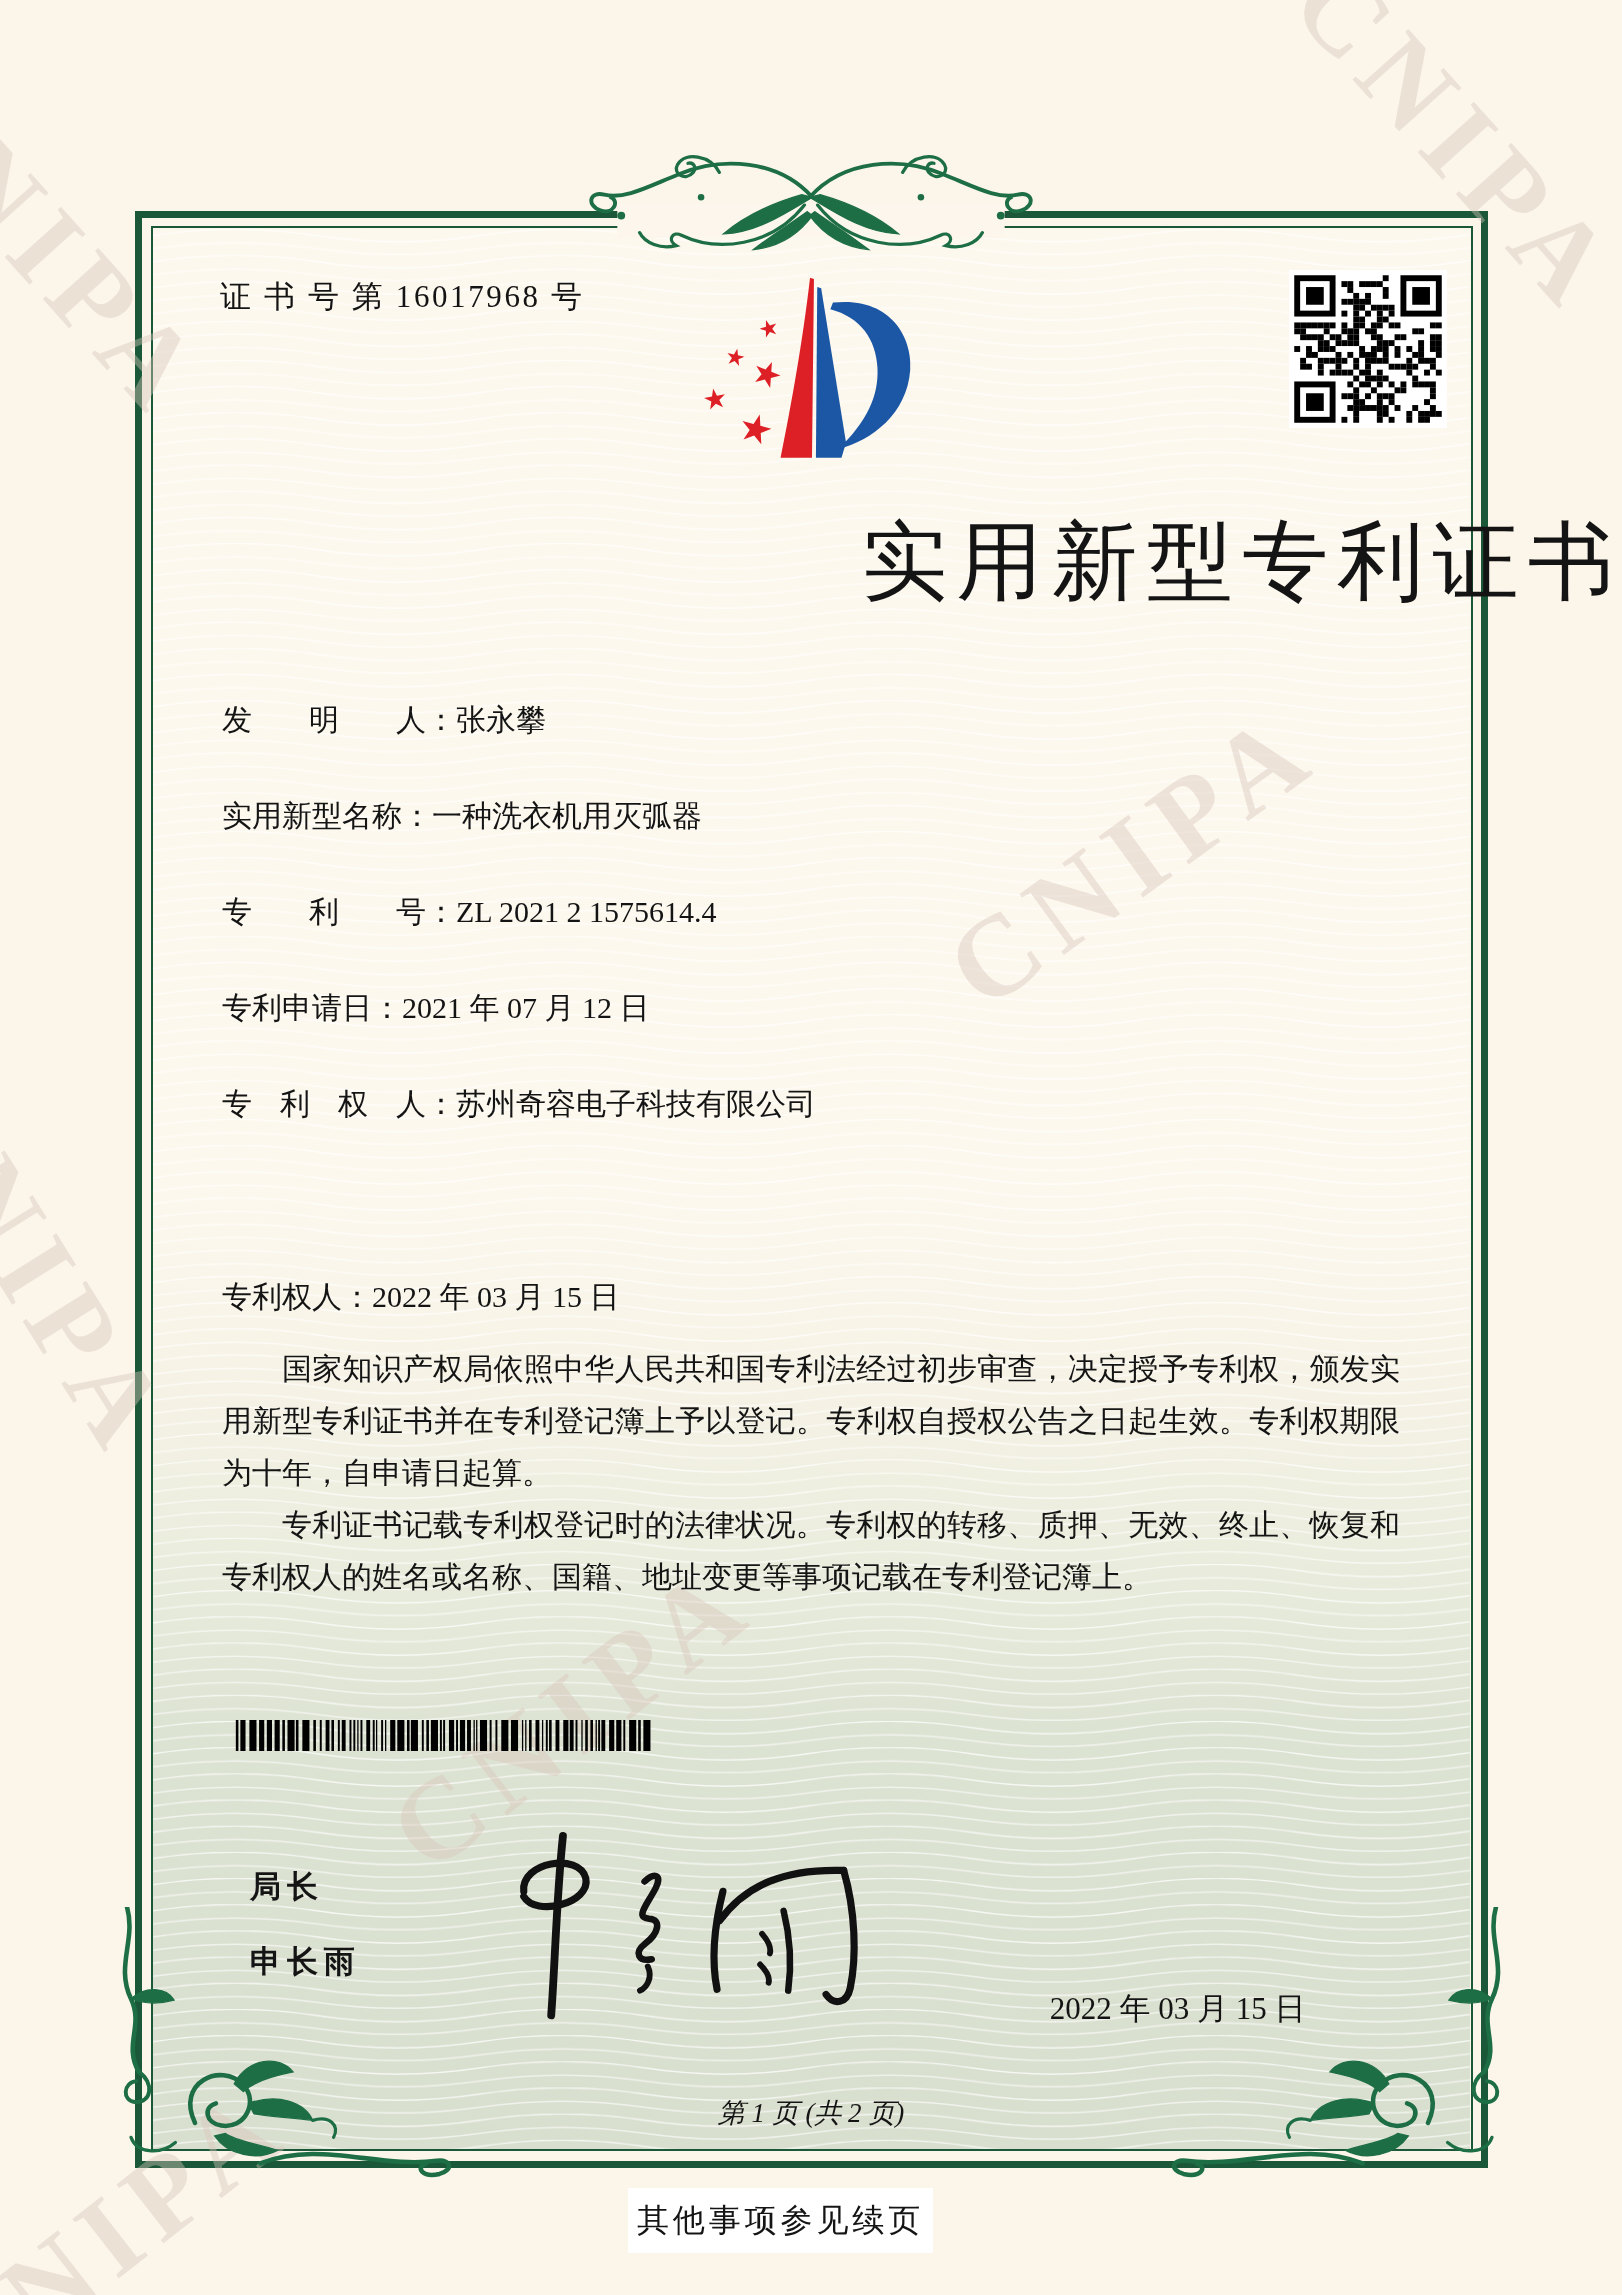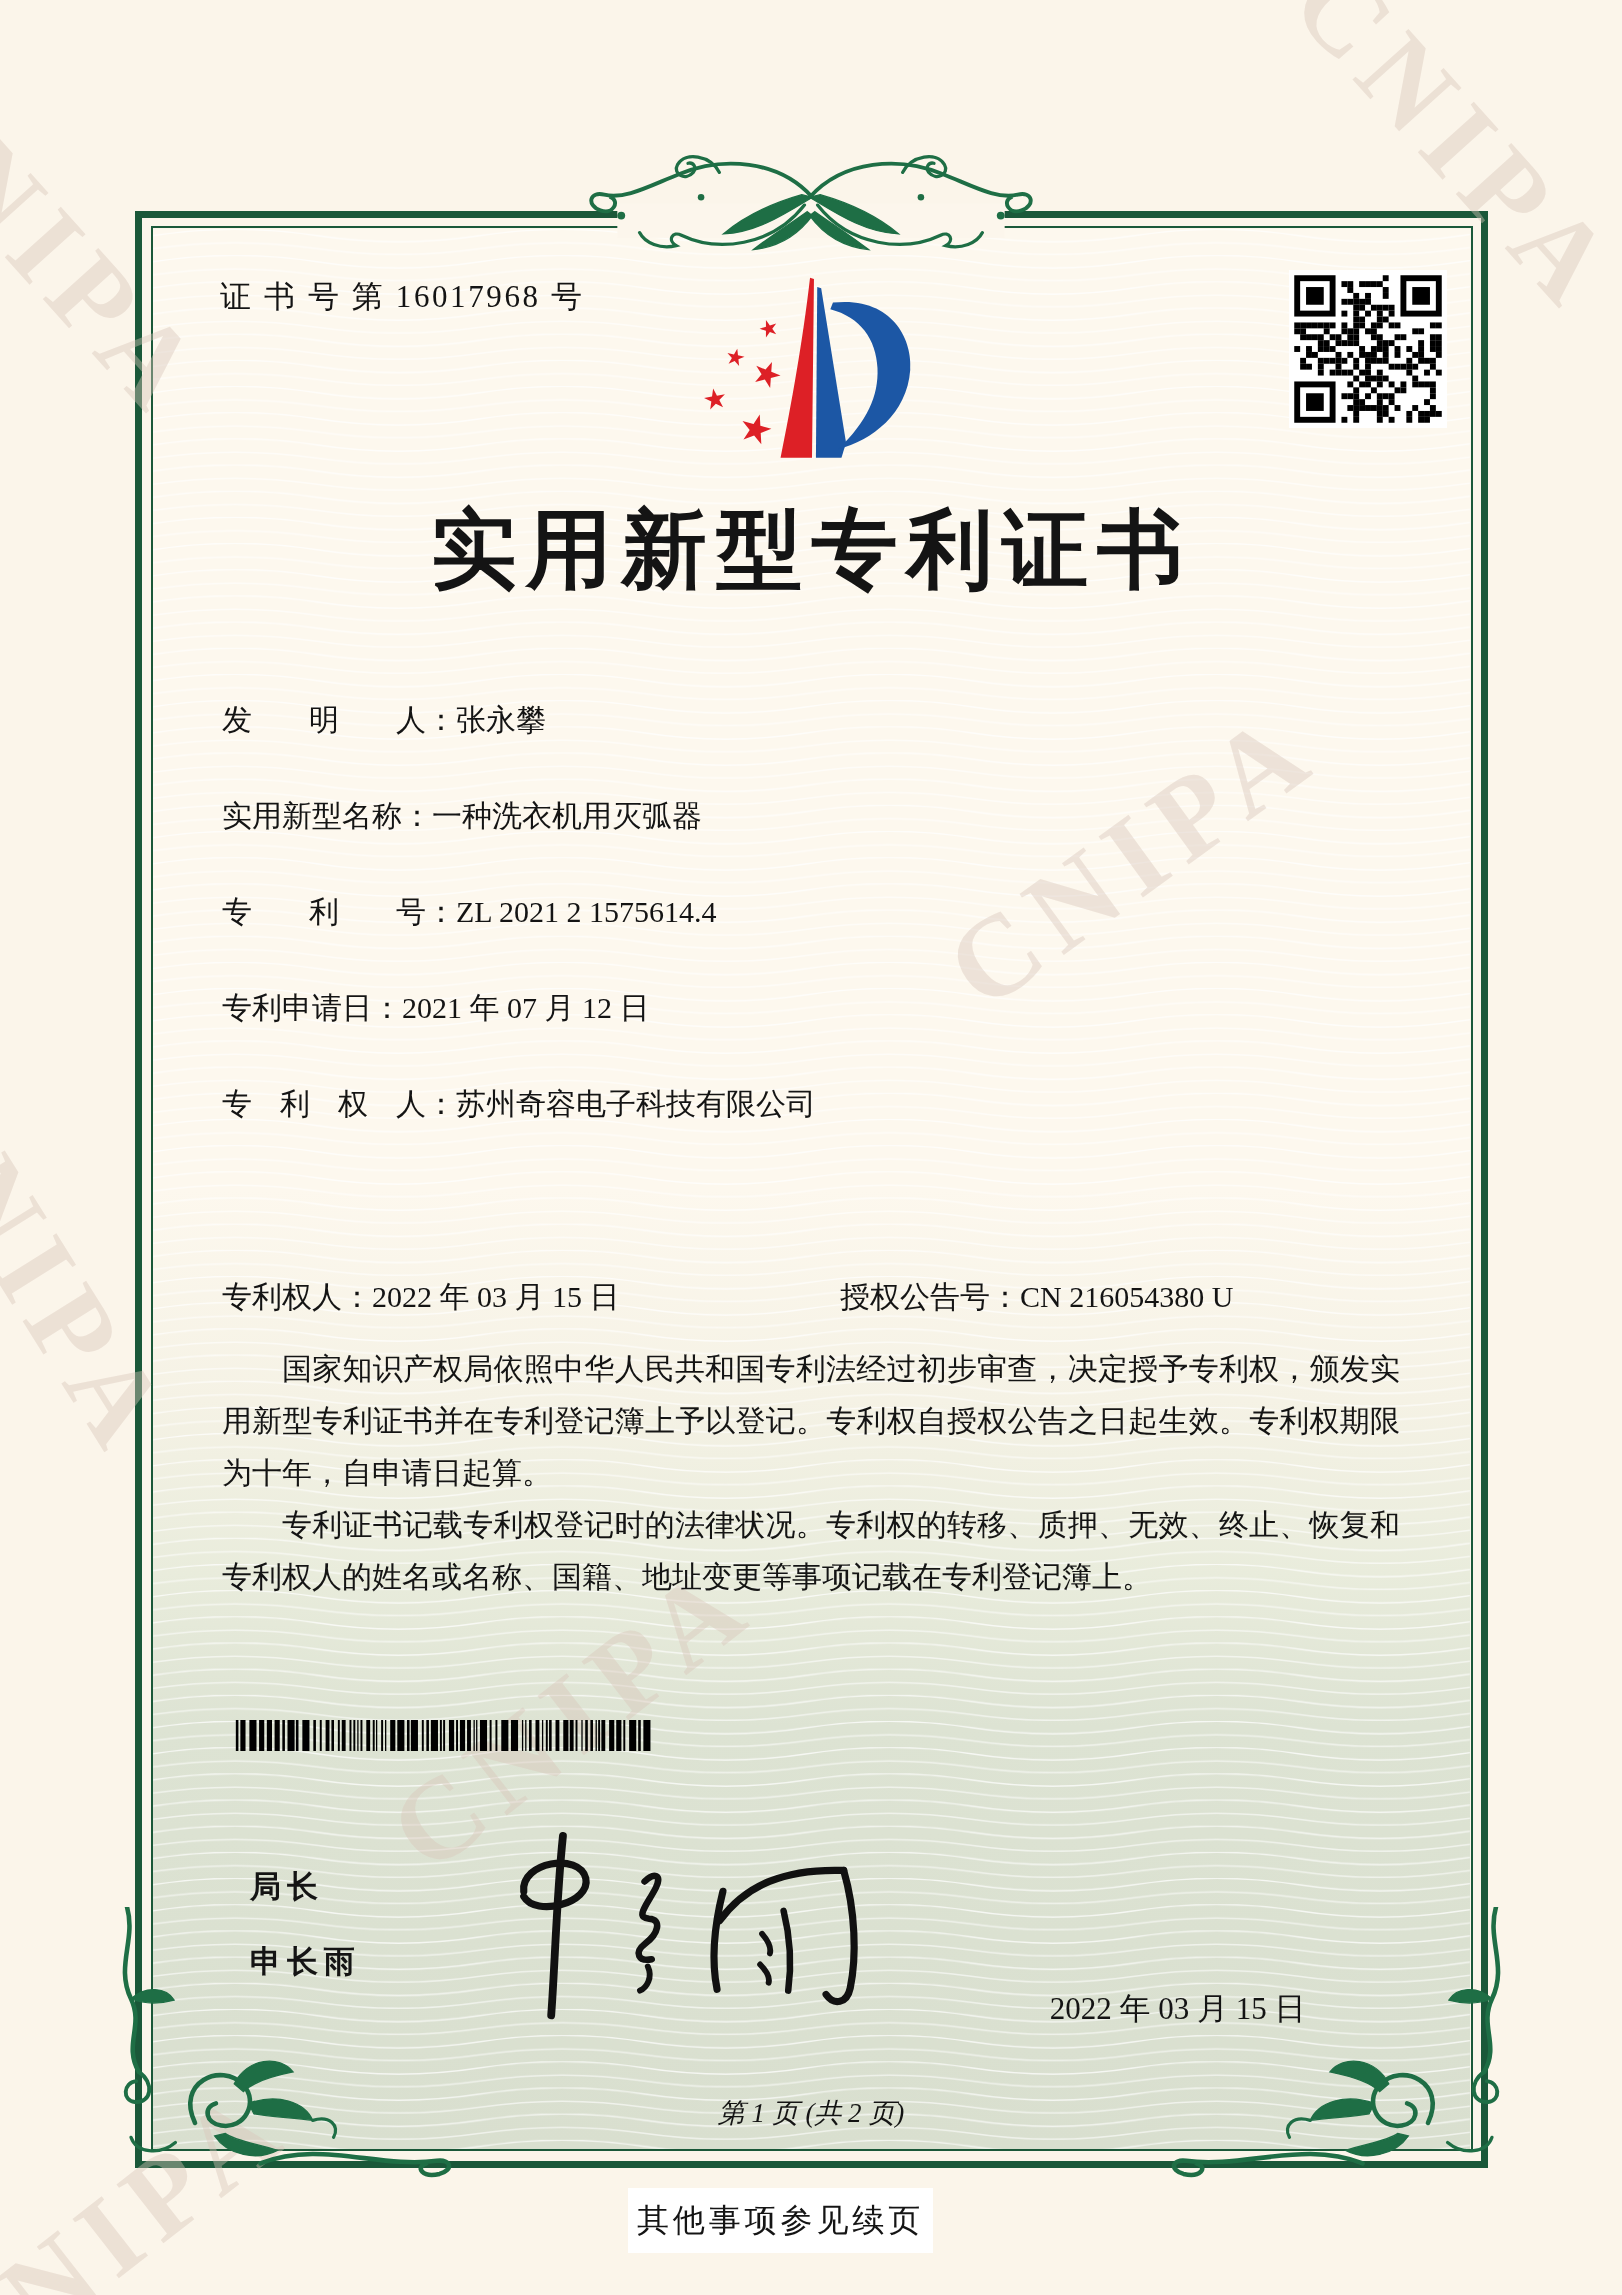--- a/index.html
+++ b/index.html
@@ -28,22 +28,22 @@
   .content-bg{
     left:153px;top:229px;width:1317px;height:1920px;z-index:1;
     background:linear-gradient(180deg,
       #fdf8ee 0%, #fdf8ee 50%, #f5f2e5 61%, #e9ecdc 70%, #dde3d3 78%, #d9dfcf 100%);
   }
   .content-bg svg{position:absolute;left:0;top:0;}
   .ornament{z-index:4;}
   
   .cert-no{left:220px;top:276px;font-size:31px;letter-spacing:2.6px;z-index:5;}
   .title{
-    left:0;top:492px;width:1623px;text-align:center;z-index:5;
-    font-size:86px;font-weight:bold;letter-spacing:9.2px;
+    left:0;top:504px;width:1623px;text-align:right;z-index:5;
+    font-size:86px;font-weight:normal;letter-spacing:9.2px;
   }
   .fields{left:222px;top:700px;width:1191px;z-index:5;font-size:30px;}
   .frow{height:96px;white-space:nowrap;}
   .flabel-j{display:inline-block;width:204px;text-align:justify;text-align-last:justify;}
   .grant-row{left:222px;top:1277px;width:1184px;z-index:5;font-size:30px;white-space:nowrap;}
   .grant-right{position:absolute;left:618px;top:0;}
   .paras{left:222px;top:1343px;width:1178px;z-index:5;font-size:30px;line-height:52px;text-align:justify;}
   .paras p{margin:0;text-indent:2em;}
   .signer{left:250px;top:1866px;z-index:5;font-size:31px;font-weight:bold;}
   .signer div{margin-bottom:33px;letter-spacing:5.9px;}
@@ -378,23 +378,20 @@
 <div class="abs fields" id="fields">
     <div class="frow"><span class="flabel-j">发明人</span><span>：</span><span>张永攀</span></div>
     <div class="frow"><span>实用新型名称</span><span>：</span><span>一种洗衣机用灭弧器</span></div>
     <div class="frow"><span class="flabel-j">专利号</span><span>：</span><span>ZL 2021 2 1575614.4</span></div>
     <div class="frow"><span>专利申请日</span><span>：</span><span>2021 年 07 月 12 日</span></div>
     <div class="frow"><span class="flabel-j">专利权人</span><span>：</span><span>苏州奇容电子科技有限公司</span></div>
   </div>
 
 <div class="abs grant-row">
   <span>专利权人</span><span>：</span><span>2022 年 03 月 15 日</span>
-  <span class="grant-right">
-    <span>授权公告号</span><span>：</span><span>CN 216054380 U</span>
-  </span>
 </div>
 
 <div class="abs paras">
   <p>国家知识产权局依照中华人民共和国专利法经过初步审查，决定授予专利权，颁发实用新型专利证书并在专利登记簿上予以登记。专利权自授权公告之日起生效。专利权期限为十年，自申请日起算。</p>
   <p>专利证书记载专利权登记时的法律状况。专利权的转移、质押、无效、终止、恢复和专利权人的姓名或名称、国籍、地址变更等事项记载在专利登记簿上。</p>
 </div>
 
 <div class="abs" style="left:233px;top:1720px;z-index:5;">
   <svg id="barcode" width="419" height="31" viewBox="0 0 640 48">
       <rect x="0" y="0" width="4" height="48" fill="#000"></rect>

